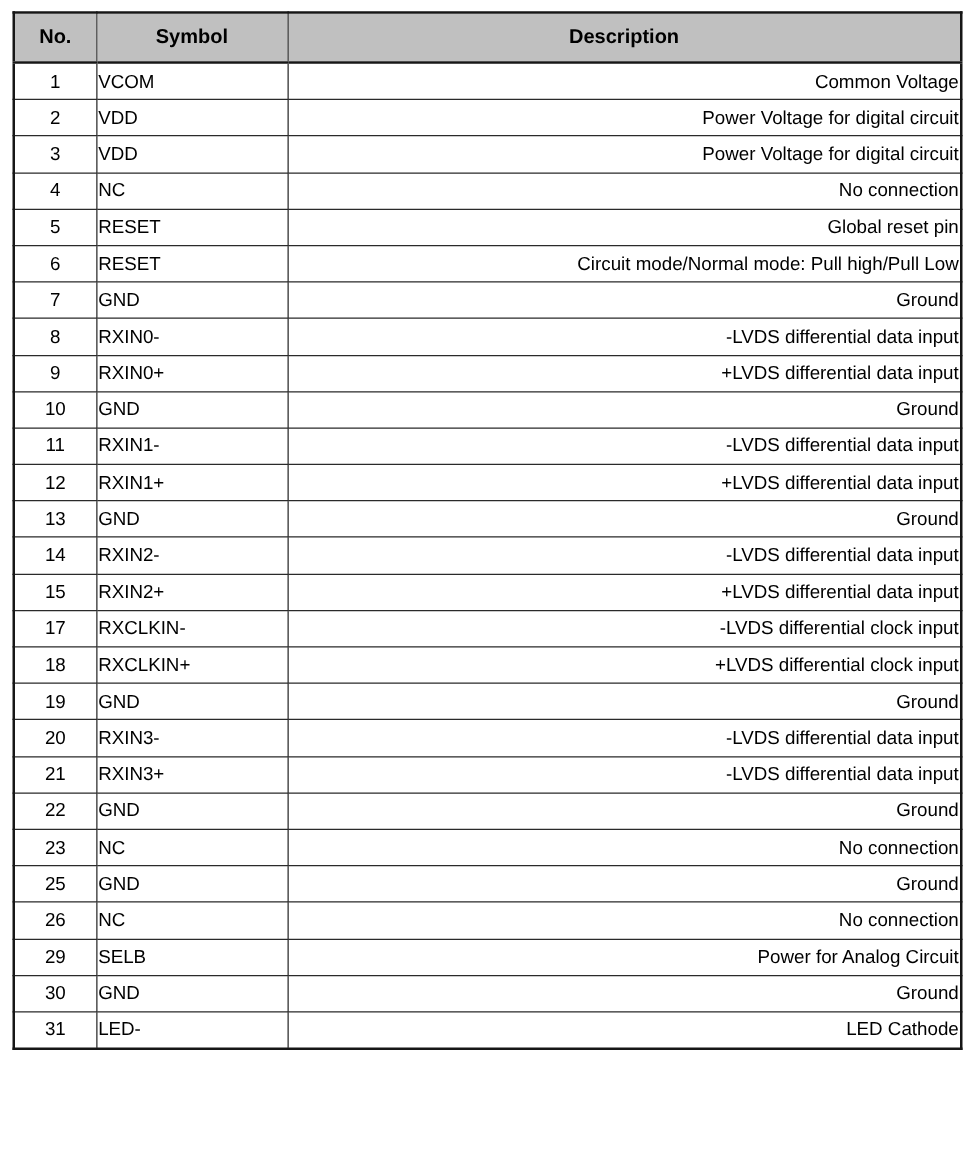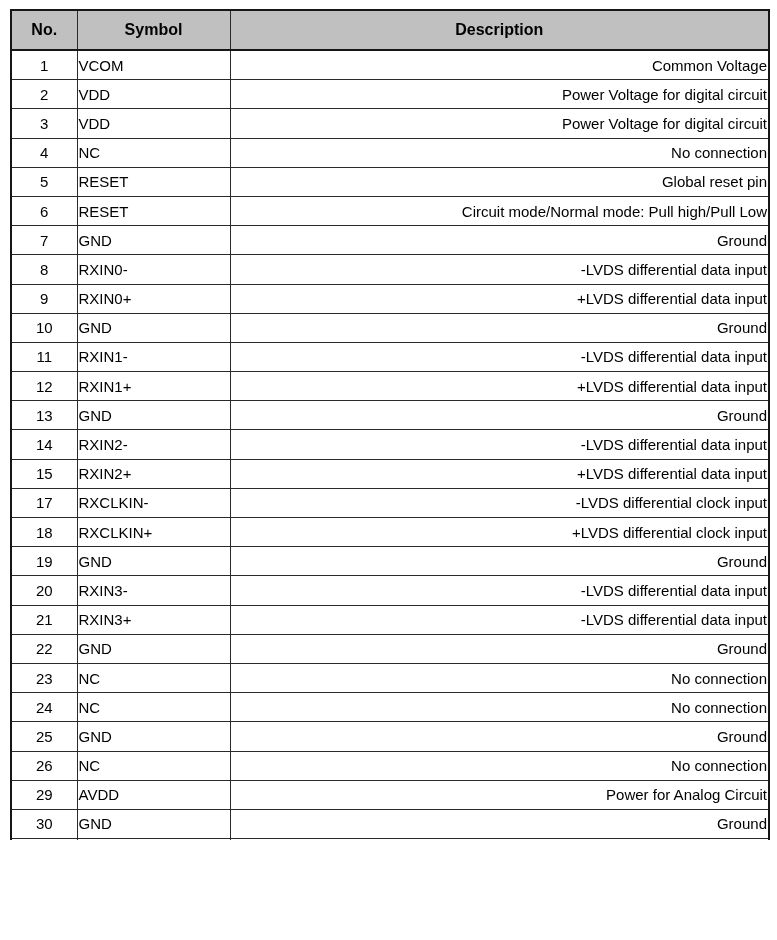--- a/index.html
+++ b/index.html
@@ -172,37 +172,32 @@
           <td class="cell-no">22</td>
           <td class="cell-sym">GND</td>
           <td class="cell-desc">Ground</td>
         </tr>
         <tr>
           <td class="cell-no">23</td>
           <td class="cell-sym">NC</td>
           <td class="cell-desc">No connection</td>
         </tr>
         <tr>
-          <td class="cell-no">24</td>
-          <td class="cell-sym">NC</td>
-          <td class="cell-desc">No connection</td>
-        </tr>
-        <tr>
           <td class="cell-no">25</td>
           <td class="cell-sym">GND</td>
           <td class="cell-desc">Ground</td>
         </tr>
         <tr>
           <td class="cell-no">26</td>
           <td class="cell-sym">NC</td>
           <td class="cell-desc">No connection</td>
         </tr>
         <tr>
           <td class="cell-no">29</td>
-          <td class="cell-sym">AVDD</td>
+          <td class="cell-sym">SELB</td>
           <td class="cell-desc">Power for Analog Circuit</td>
         </tr>
         <tr>
           <td class="cell-no">30</td>
           <td class="cell-sym">GND</td>
           <td class="cell-desc">Ground</td>
         </tr>
         <tr>
           <td class="cell-no">31</td>
           <td class="cell-sym">LED-</td>

